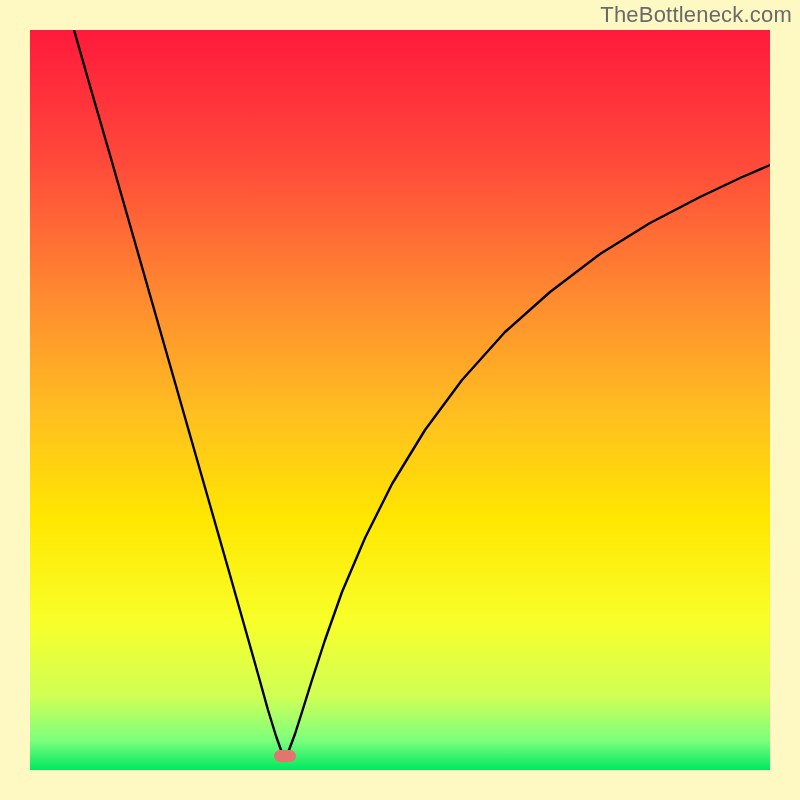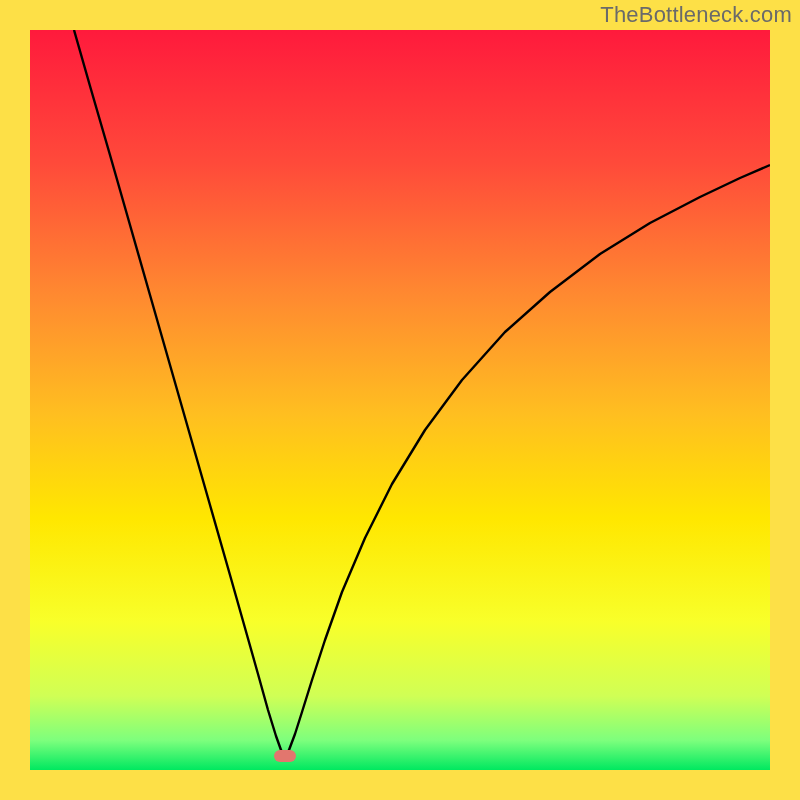--- a/index.html
+++ b/index.html
@@ -7,21 +7,21 @@
     padding: 0;
     width: 800px;
     height: 800px;
     background: #000;
     font-family: Arial, Helvetica, sans-serif;
   }
   .frame {
     position: relative;
     width: 800px;
     height: 800px;
-    background: #fde047;
+    background: #fef9c3;
   }
   .watermark {
     position: absolute;
     top: 2px;
     right: 8px;
     color: #6a6a6a;
     font-size: 22px;
     font-weight: 400;
     letter-spacing: 0.2px;
     z-index: 50;

